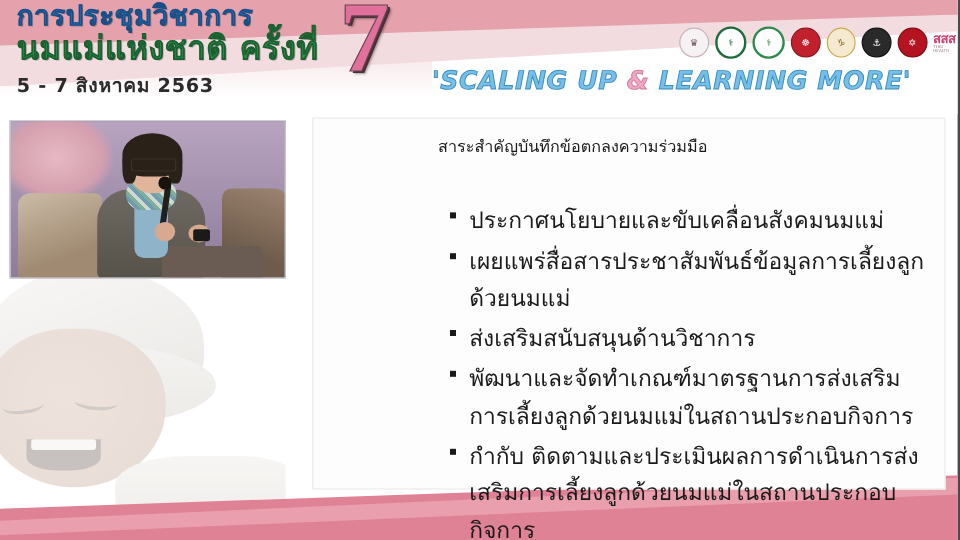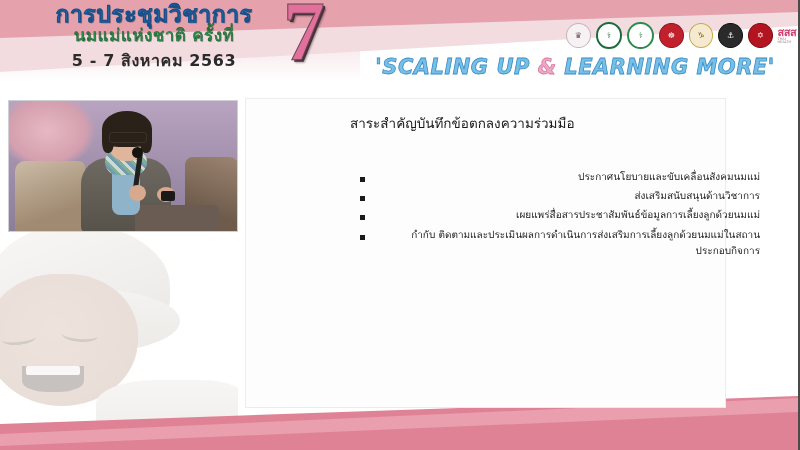--- a/index.html
+++ b/index.html
@@ -55,35 +55,35 @@
     width: 360px;
     height: 95px;
     background: linear-gradient(180deg, rgba(229,162,173,0) 40%, rgba(243,220,224,0.55) 55%, rgba(255,255,255,0) 85%);
   }
 
   .title-block {
     position: absolute;
     left: 14px;
     top: 2px;
     width: 280px;
-    text-align: center;
+    text-align: left;
   }
   .title-line1 {
     font-size: 23px;
     font-weight: bold;
     color: #2f7fd0;
     letter-spacing: 0.5px;
     line-height: 1.05;
     -webkit-text-stroke: 0.6px #1a4f86;
     text-shadow: 1px 1px 0 rgba(0,0,0,0.28);
     white-space: nowrap;
   }
   .title-line2 {
-    font-size: 17px;
-    font-weight: normal;
+    font-size: 27px;
+    font-weight: bold;
     color: #2f9b4e;
     letter-spacing: 0.5px;
     line-height: 1.1;
     -webkit-text-stroke: 0.6px #1b6030;
     text-shadow: 1px 1px 0 rgba(0,0,0,0.28);
     white-space: nowrap;
   }
   .title-date {
     font-size: 16px;
     font-weight: bold;
@@ -104,21 +104,21 @@
     font-family: "Liberation Serif", serif;
     text-shadow: 2px 2px 0 #4a3038, 3px 3px 2px rgba(0,0,0,0.35);
     -webkit-text-stroke: 1px #6a4450;
   }
 
   .tagline {
     position: absolute;
     left: 360px;
     top: 55px;
     width: 430px;
-    text-align: center;
+    text-align: left;
     font-size: 21px;
     font-weight: bold;
     font-style: italic;
     color: #76c0e8;
     letter-spacing: 0.5px;
     -webkit-text-stroke: 0.8px #3a8cc4;
     text-shadow: 1px 1px 0 rgba(255,255,255,0.9);
     white-space: nowrap;
   }
   .tagline .amp {
@@ -436,23 +436,23 @@
     width: 800px;
     height: 60px;
     background: #eeabb8;
     clip-path: polygon(0 44px, 800px 8px, 800px 22px, 0 56px);
     opacity: 0.7;
   }
 
   
   .content-panel {
     position: absolute;
-    left: 245px;
+    left: 260px;
     top: 98px;
-    width: 481px;
+    width: 528px;
     height: 310px;
     background: #fdfdfd;
     border: 1px solid #ececec;
     box-sizing: border-box;
   }
   .content-heading {
     position: absolute;
     left: 104px;
     top: 14px;
     font-size: 13.5px;
@@ -466,24 +466,23 @@
     top: 70px;
     width: 400px;
     list-style: none;
     margin: 0;
     padding: 0;
   }
   .bullet-item {
     position: relative;
     padding-left: 16px;
     margin-bottom: 3px;
-    font-size: 10px;
+    font-size: 19px;
     color: #1a1a1a;
     line-height: 1.62;
-    text-align: right;
   }
   .bullet-item::before {
     content: "";
     position: absolute;
     left: 0;
     top: 8px;
     width: 5px;
     height: 5px;
     background: #1a1a1a;
   }
@@ -547,22 +546,23 @@
 
   <div class="bottom-band"></div>
   <div class="bottom-band-light"></div>
 
   <div class="content-panel">
     <div class="content-heading">
       <div>สาระสำคัญบันทึกข้อตกลงความร่วมมือ</div>
     </div>
     <ul class="bullet-list">
       <li class="bullet-item">ประกาศนโยบายและขับเคลื่อนสังคมนมแม่</li>
+      <li class="bullet-item">เผยแพร่สื่อสารประชาสัมพันธ์ข้อมูลการเลี้ยงลูกด้วยนมแม่</li>
       <li class="bullet-item">ส่งเสริมสนับสนุนด้านวิชาการ</li>
-      <li class="bullet-item">เผยแพร่สื่อสารประชาสัมพันธ์ข้อมูลการเลี้ยงลูกด้วยนมแม่</li>
+      <li class="bullet-item">พัฒนาและจัดทำเกณฑ์มาตรฐานการส่งเสริมการเลี้ยงลูกด้วยนมแม่ในสถานประกอบกิจการ</li>
       <li class="bullet-item">กำกับ ติดตามและประเมินผลการดำเนินการส่งเสริมการเลี้ยงลูกด้วยนมแม่ในสถานประกอบกิจการ</li>
     </ul>
   </div>
 
   <div class="speaker-inset">
     <div class="sp-bg"></div>
     <div class="sp-chair-l"></div>
     <div class="sp-chair-r"></div>
     <div class="sp-body"></div>
     <div class="sp-chair-seat"></div>

